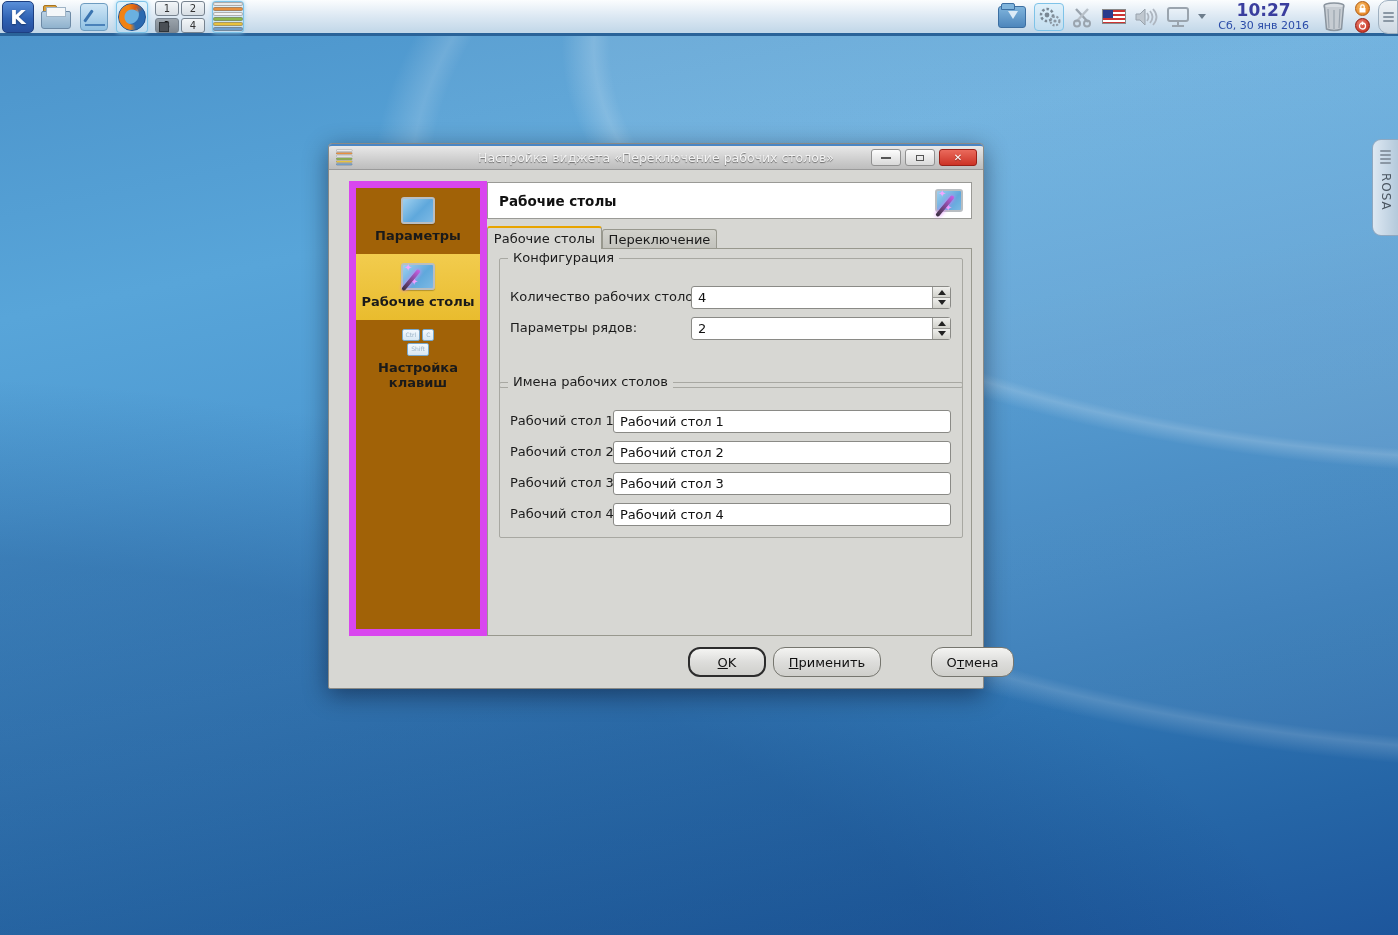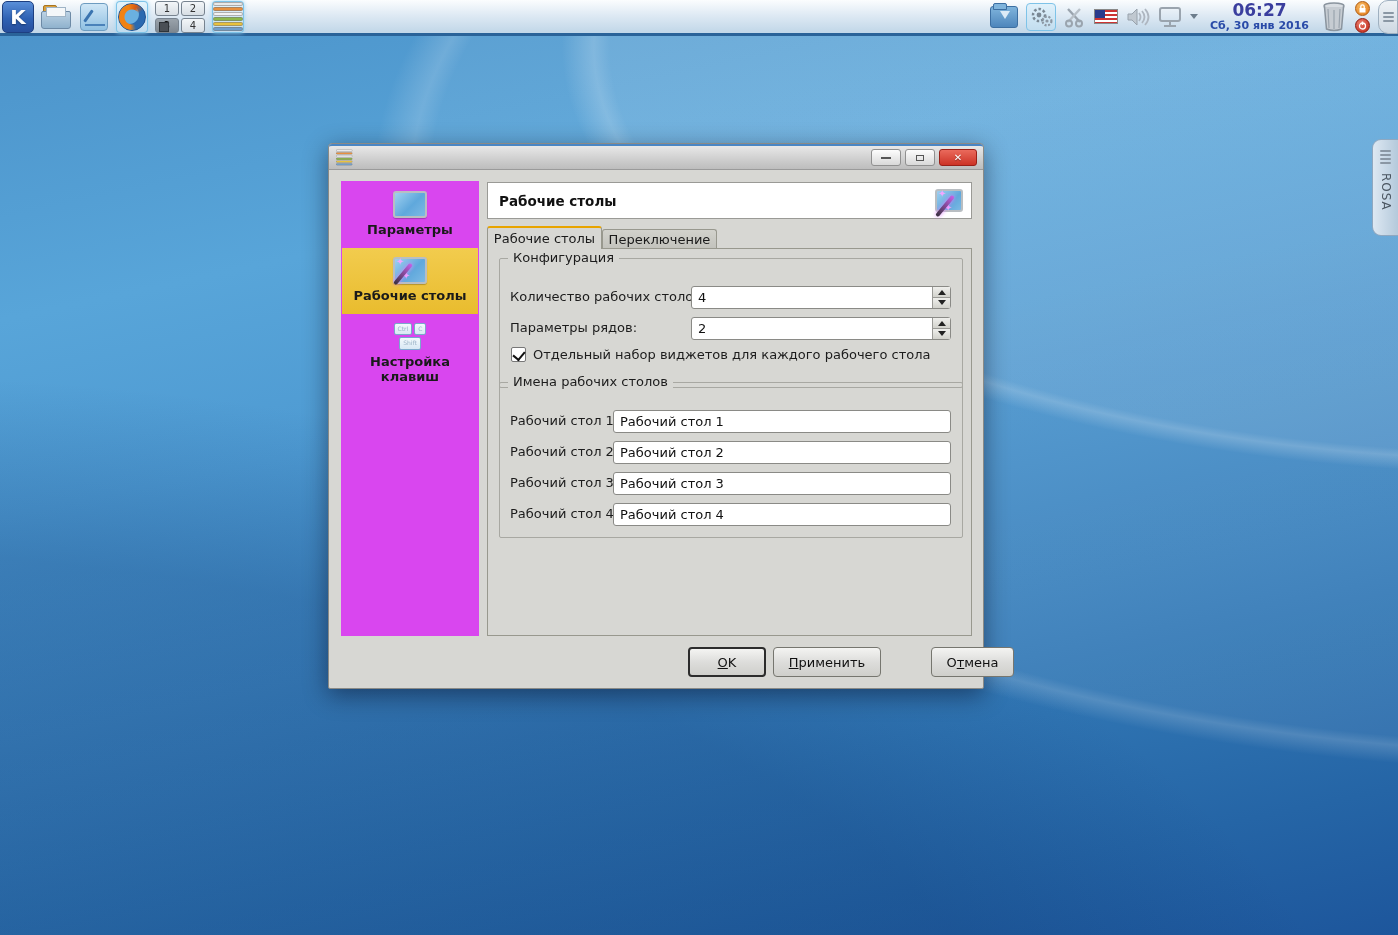--- a/index.html
+++ b/index.html
@@ -60,21 +60,21 @@
   .dl-folder::after { content:""; position:absolute; left:9px; top:4px; width:0; height:0;
     border:5px solid transparent; border-top:8px solid #dcebf7; }
   .gear-box { width:30px; height:28px; border:1px solid #7ec3e8; border-radius:4px; background:rgba(190,228,248,0.35);
     display:flex; align-items:center; justify-content:center; }
   .flag-us { width:24px; height:15px; position:relative; border:1px solid #888;
     background:repeating-linear-gradient(#c33 0 2px, #fff 2px 4px); }
   .flag-us::before { content:""; position:absolute; left:0; top:0; width:10px; height:8px; background:#2a3a8c; }
   .chevron { width:0; height:0; border:4px solid transparent; border-top:5px solid #6d7d8c; margin-top:4px; }
   .clock { text-align:center; line-height:1.05; margin:0 4px; }
   .clock .time { font-size:17px; font-weight:bold; color:#3a3e9e; }
-  .clock .date { font-size:11px; color:#2a4ba8;font-weight:bold; }
+  .clock .date { font-size:11px; color:#2a4ba8; }
   .roundbtns { display:flex; flex-direction:column; gap:2px; }
   .rbtn { width:15px; height:15px; border-radius:50%; display:flex; align-items:center; justify-content:center; }
   .rbtn.lock  { background:radial-gradient(circle at 35% 30%, #f6b860, #e07818); border:1px solid #b05c10; }
   .rbtn.power { background:radial-gradient(circle at 35% 30%, #e87868, #c02818); border:1px solid #8e1a10; }
   .cashew { width:20px; height:34px; background:linear-gradient(#eef2f6,#cdd8e2); border:1px solid #9fb0c0;
     border-radius:10px 0 0 10px; display:flex; flex-direction:column; gap:2px; align-items:center; justify-content:center; margin-right:-2px; }
   .cashew i, .rosa-burger i { display:block; width:11px; height:2px; background:#8a97a4; border-radius:1px; }
 
   
   .rosa-tab { position:absolute; right:0; top:139px; width:26px; height:97px;
@@ -96,22 +96,22 @@
     text-shadow:0 1px 1px rgba(80,80,80,0.8); }
   .winbtns { margin-left:auto; display:flex; gap:4px; margin-right:6px; z-index:2; }
   .wbtn { width:30px; height:17px; border:1px solid #909090; border-radius:3px;
     background:linear-gradient(#fdfdfd,#d8d8d8); display:flex; align-items:center; justify-content:center; }
   .wbtn.close { width:38px; background:linear-gradient(#ea6a5c,#cc3326); border-color:#992018; }
   .wbtn .mini { width:10px; height:2px; background:#555; }
   .wbtn .maxi { width:8px; height:6px; border:1px solid #555; }
   .wbtn .x { color:#fff; font-size:10px; font-weight:bold; text-shadow:0 1px 1px rgba(0,0,0,.4); }
 
   
-  .side { position:absolute; left:12px; top:37px; width:138px; height:455px;
-    background:#d946ef; border:1px solid #d946ef; }
+  .side { position:absolute; left:20px; top:37px; width:138px; height:455px;
+    background:#a16207; border:7px solid #d946ef; }
   .side-item { display:flex; flex-direction:column; align-items:center; text-align:center;
     padding:9px 4px 10px; gap:5px; }
   .side-item .lbl { font-size:13px; font-weight:bold; color:#1a1a1a; line-height:1.15; }
   .side-item.selected { background:linear-gradient(#f2cc4e, #e9bc2e); }
   .mon-ic { width:34px; height:27px; border:2px solid #b9bec2; border-radius:3px;
     background:linear-gradient(135deg, #9fd0ef 0%, #5fa8dc 55%, #7db9e4 100%);
     box-shadow:0 1px 1px rgba(0,0,0,.25); position:relative; }
   .wand-ic::after { content:""; position:absolute; left:6px; top:2px; width:4px; height:26px;
     background:linear-gradient(#c860e8,#3a3040); transform:rotate(40deg); border-radius:2px; box-shadow:0 0 4px #e080ff; }
   .wand-ic::before { content:"✦"; position:absolute; left:1px; top:-3px; color:#f2a6ff; font-size:10px; text-shadow:6px 14px 0 #f2a6ff; }
@@ -157,21 +157,21 @@
   .chkrow { position:absolute; left:11px; top:86px; height:18px; display:flex; align-items:center; gap:7px; }
   .chkbox { width:15px; height:15px; background:#fff; border:1px solid #777; border-radius:2px; position:relative; }
   .chkbox.checked::after { content:""; position:absolute; left:3px; top:1px; width:6px; height:9px;
     border:solid #111; border-width:0 2px 2px 0; transform:rotate(40deg); }
   .chklabel { font-size:13px; color:#1c1c1c; white-space:nowrap; }
 
   .nrow .ninput { position:absolute; left:113px; top:0; width:338px; height:23px;
     background:#fff; border:1px solid #8a8a86; border-radius:3px; font-size:13px; color:#111;
     padding:0 6px; font-family:"DejaVu Sans", sans-serif; }
 
-  .btnrow-btn { position:absolute; top:503px; height:30px; border:1px solid #76766f; border-radius:4px;
+  .btnrow-btn { position:absolute; top:503px; height:30px; border:1px solid #76766f; border-radius:12px;
     background:linear-gradient(#f4f4f2, #dddddb 50%, #cfcfcb);
     font-size:13px; color:#111; display:flex; align-items:center; justify-content:center; }
   .btnrow-btn.default { border:2px solid #2c2c2c; }
   .accel { text-decoration:underline; }
 </style>
 </head>
 <body>
 
 <div class="desktop"></div>
 
@@ -247,21 +247,21 @@
       <svg width="24" height="22">
         <rect x="2" y="2" width="20" height="13" rx="2" fill="none" stroke="#9aa4ae" stroke-width="2"></rect>
         <line x1="12" y1="15" x2="12" y2="19" stroke="#9aa4ae" stroke-width="2"></line>
         <line x1="6" y1="20" x2="18" y2="20" stroke="#9aa4ae" stroke-width="2"></line>
       </svg>
     </div>
     <div class="ticon">
         <div class="chevron"></div>
       </div>
     <div class="clock">
-      <div class="time">06:27</div>
+      <div class="time">10:27</div>
       <div class="date">Сб, 30 янв 2016</div>
     </div>
     <div class="ticon">
       <svg width="26" height="30">
         <ellipse cx="13" cy="4" rx="10" ry="3" fill="#d8dde2" stroke="#8a949e" stroke-width="1.5"></ellipse>
         <path d="M3.5 5 L5.5 27 Q13 30 20.5 27 L22.5 5" fill="#c6ccd2" stroke="#8a949e" stroke-width="1.5"></path>
         <path d="M7 7 L8 26 M13 8 L13 27 M19 7 L18 26" stroke="#9aa4ae" stroke-width="1.2" fill="none"></path>
       </svg>
     </div>
     <div class="roundbtns">
@@ -300,20 +300,21 @@
 
   <div class="titlebar">
     <div class="ticon-win stack-ic" style="transform:scale(0.55); transform-origin:left center;">
       <i style="background:#e9e9e9"></i>
         <i style="background:#e8903e"></i>
         <i style="background:#f2f2f2"></i>
       <i style="background:#8db84a"></i>
         <i style="background:#e8c23e"></i>
         <i style="background:#6f9ecb"></i>
     </div>
+    <div class="ttext">Настройка виджета «Переключение рабочих столов»</div>
     <div class="winbtns">
       <div class="wbtn">
           <div class="mini"></div>
         </div>
       <div class="wbtn">
           <div class="maxi"></div>
         </div>
       <div class="wbtn close">
           <div class="x">✕</div>
         </div>
@@ -379,24 +380,20 @@
             <div class="sbtn">
                 <div class="tri-up"></div>
               </div>
             <div class="sbtn">
                 <div class="tri-dn"></div>
               </div>
           </div>
         </div>
       </div>
 
-      <div class="chkrow">
-        <div class="chkbox checked"></div>
-        <div class="chklabel">Отдельный набор виджетов для каждого рабочего стола</div>
-      </div>
     </div>
 
     <div class="group g2">
       <div class="legend">Имена рабочих столов</div>
 
       <div class="frow nrow" style="left:0; top:27px; width:462px;">
         <div class="flabel">Рабочий стол 1:</div>
         <input class="ninput" value="Рабочий стол 1" style="">
       </div>
       <div class="frow nrow" style="left:0; top:58px; width:462px;">

